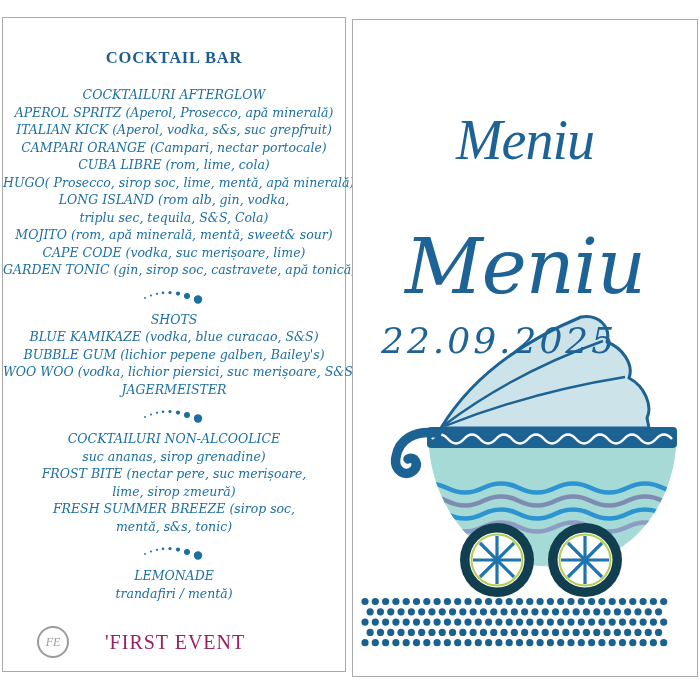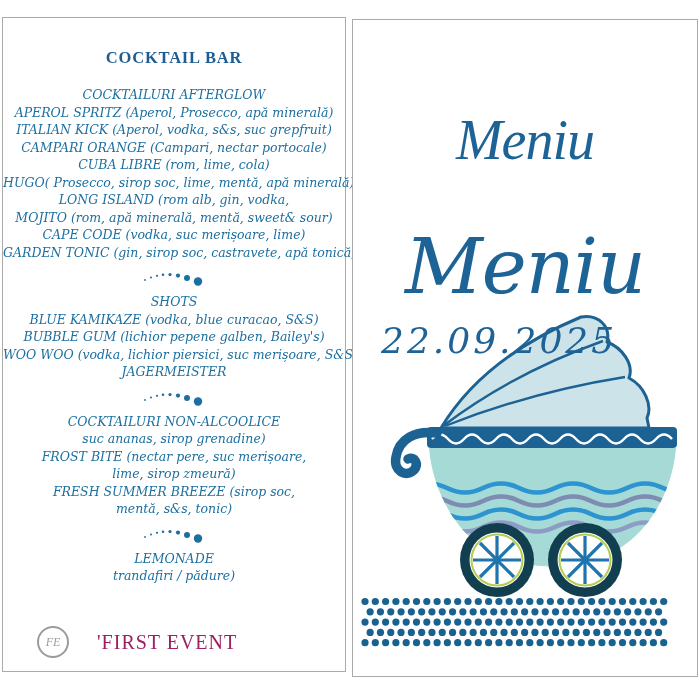--- a/index.html
+++ b/index.html
@@ -20,21 +20,21 @@
   #menu-sections{margin-top:18px;}
   .menu-line{
     font:italic 12.5px "DejaVu Serif",serif;
     line-height:17.5px;
     color:var(--script-blue,#1c6fa0);
     white-space:nowrap;
   }
   .ornament{display:block;margin:7px auto 5px auto;}
   .ornament circle{fill:var(--script-blue,#1c6fa0);}
 
-  .logo-row{position:absolute;left:34px;bottom:13px;display:flex;align-items:center;gap:0;}
+  .logo-row{position:absolute;left:34px;bottom:13px;display:flex;align-items:center;gap:8px;}
   .logo-circle{
     width:28px;height:28px;border:2px solid var(--logo-gray,#9b9b9b);border-radius:50%;
     display:flex;align-items:center;justify-content:center;
     font:italic 12px "Liberation Serif",serif;color:var(--logo-gray,#9b9b9b);
   }
   .logo-word{
     font:20px "Liberation Serif",serif;color:var(--maroon,#9c2160);letter-spacing:1px;margin-left:28px;
   }
 
   .script-title{
@@ -75,20 +75,21 @@
   <h1 class="bar-title">COCKTAIL BAR</h1>
   <div id="menu-sections">
       <div class="menu-section">
         <div class="menu-line section-heading">COCKTAILURI AFTERGLOW</div>
         <div class="menu-line">APEROL SPRITZ (Aperol, Prosecco, apă minerală)</div>
         <div class="menu-line">ITALIAN KICK (Aperol, vodka, s&amp;s, suc grepfruit)</div>
         <div class="menu-line">CAMPARI ORANGE (Campari, nectar portocale)</div>
         <div class="menu-line">CUBA LIBRE (rom, lime, cola)</div>
         <div class="menu-line">HUGO( Prosecco, sirop soc, lime, mentă, apă minerală)</div>
         <div class="menu-line">LONG ISLAND (rom alb, gin, vodka,</div>
+        <div class="menu-line">triplu sec, tequila, S&amp;S, Cola)</div>
         <div class="menu-line">MOJITO (rom, apă minerală, mentă, sweet&amp; sour)</div>
         <div class="menu-line">CAPE CODE (vodka, suc merișoare, lime)</div>
         <div class="menu-line">GARDEN TONIC (gin, sirop soc, castravete, apă tonică)</div>
       </div>
   <svg class="ornament" width="66" height="20" viewBox="0 0 66 20" aria-hidden="true">
     <circle cx="4" cy="12" r="0.9"></circle>
     <circle cx="10" cy="9.5" r="1"></circle>
     <circle cx="16" cy="7.8" r="1.1"></circle>
     <circle cx="22" cy="6.8" r="1.3"></circle>
     <circle cx="29" cy="6.6" r="1.6"></circle>
@@ -126,21 +127,21 @@
     <circle cx="10" cy="9.5" r="1"></circle>
     <circle cx="16" cy="7.8" r="1.1"></circle>
     <circle cx="22" cy="6.8" r="1.3"></circle>
     <circle cx="29" cy="6.6" r="1.6"></circle>
     <circle cx="37" cy="7.6" r="2.1"></circle>
     <circle cx="46" cy="10" r="3"></circle>
     <circle cx="57" cy="13.5" r="4.2"></circle>
   </svg>
 <div class="menu-section">
         <div class="menu-line section-heading">LEMONADE</div>
-        <div class="menu-line">trandafiri / pădure)</div>
+        <div class="menu-line">trandafiri / mentă)</div>
       </div>
     </div>
   <div class="logo-row">
     <span class="logo-circle">
       <span>FE</span>
     </span>
     <span class="logo-word"><span>'</span><span>FIRST EVENT</span></span>
   </div>
 </div>
 

